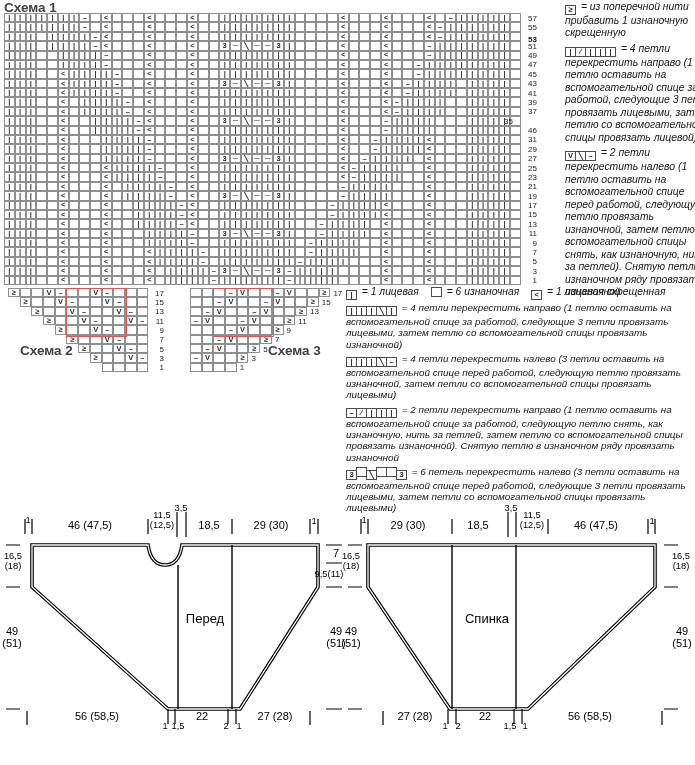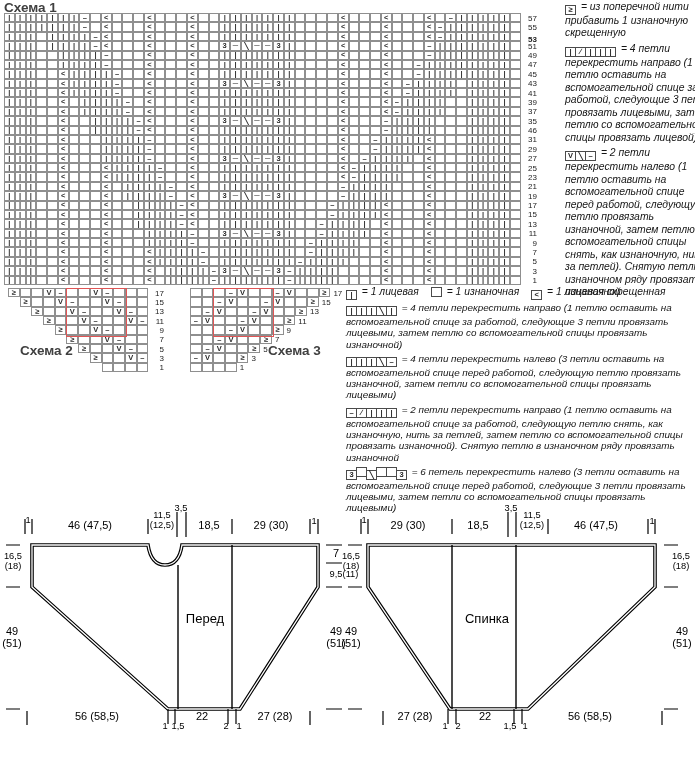--- a/index.html
+++ b/index.html
@@ -1651,21 +1651,21 @@
     </div>
 
   <div class="rap" style="left:66px;top:288px;width:59px;height:47px"></div>
   <div class="rap" style="left:213px;top:288px;width:59px;height:47px"></div>
 
   <div id="legendTop">
       <div class="litem"><span class="sym"><span class="sc">≥</span></span><span> = из поперечной нити прибавить 1 изнаночную скрещенную</span></div>
       <div class="litem"><span class="sym"><span class="sc">|</span><span class="sc">∕</span><span class="sc">|</span><span class="sc">|</span><span class="sc">|</span></span><span> = 4 петли перекрестить направо (1 петлю оставить на вспомогательной спице за работой, следующие 3 петли провязать лицевыми, затем петлю со вспомогательной спицы провязать лицевой)</span></div>
       <div class="litem"><span class="sym"><span class="sc">V</span><span class="sc">╲</span><span class="sc">–</span></span><span> = 2 петли перекрестить налево (1 петлю оставить на вспомогательной спице перед работой, следующую петлю провязать изнаночной, затем петлю со вспомогательной спицы снять, как изнаночную, нить за петлей). Снятую петлю в изнаночном ряду провязать изнаночной</span></div>
     </div>
-  <div id="legendBasic"><div class="litem"><span class="sym"><span class="sc">|</span></span><span> = 1 лицевая</span></div><div class="litem"><span class="sym"><span class="sc"></span></span><span> = 1 изнаночная</span></div><div class="litem"><span class="sym"><span class="sc">&lt;</span></span><span> = 1 лицевая скрещенная</span></div></div>
+  <div id="legendBasic"><div class="litem"><span class="sym"><span class="sc">|</span></span><span> = 1 лицевая</span></div><div class="litem"><span class="sym"><span class="sc"></span></span><span> = 6 изнаночная</span></div><div class="litem"><span class="sym"><span class="sc">&lt;</span></span><span> = 1 лицевая скрещенная</span></div></div>
   <div id="legendMain">
       <div class="litem"><span class="sym"><span class="sc">|</span><span class="sc">|</span><span class="sc">|</span><span class="sc">╲</span><span class="sc">|</span></span><span> = 4 петли перекрестить направо (1 петлю оставить на вспомогательной спице за работой, следующие 3 петли провязать лицевыми, затем петлю со вспомогательной спицы провязать изнаночной)</span></div>
       <div class="litem"><span class="sym"><span class="sc">|</span><span class="sc">|</span><span class="sc">|</span><span class="sc">╲</span><span class="sc">–</span></span><span> = 4 петли перекрестить налево (3 петли оставить на вспомогательной спице перед работой, следующую петлю провязать изнаночной, затем петли со вспомогательной спицы провязать лицевыми)</span></div>
       <div class="litem"><span class="sym"><span class="sc">–</span><span class="sc">∕</span><span class="sc">|</span><span class="sc">|</span><span class="sc">|</span></span><span> = 2 петли перекрестить направо (1 петлю оставить на вспомогательной спице за работой, следующую петлю снять, как изнаночную, нить за петлей, затем петлю со вспомогательной спицы провязать изнаночной). Снятую петлю в изнаночном ряду провязать изнаночной</span></div>
       <div class="litem"><span class="sym"><span class="sc">3</span><span class="sc"></span><span class="sc">╲</span><span class="sc"></span><span class="sc"></span><span class="sc">3</span></span><span> = 6 петель перекрестить налево (3 петли оставить на вспомогательной спице перед работой, следующие 3 петли провязать лицевыми, затем петли со вспомогательной спицы провязать лицевыми)</span></div>
     </div>
 
   <svg width="695" height="765">
 
     <path d="M32,545 L32,587 L168,709 L240,709 L318,587 L318,545 L182,545 C180,559 174,565 165,565 C156,565 150,558 148,545 Z" fill="none" stroke="#000" stroke-width="3.6"></path>
@@ -1705,21 +1705,21 @@
 (12,5)</div>
       <div class="dim s" style="left: 181px; top: 503px;">3,5</div>
       <div class="dim" style="left: 209px; top: 520px;">18,5</div>
       <div class="dim" style="left: 271px; top: 520px;">29 (30)</div>
       <div class="dim s" style="left: 314px; top: 516px;">1</div>
       <div class="dim s" style="left: 13px; top: 551px;">16,5
 (18)</div>
       <div class="dim" style="left: 12px; top: 626px;">49
 (51)</div>
       <div class="dim" style="left: 336px; top: 548px;">7</div>
-      <div class="dim s" style="left: 344px; top: 569px;">9,5(11)</div>
+      <div class="dim s" style="left: 329px; top: 569px;">9,5(11)</div>
       <div class="dim" style="left: 336px; top: 626px;">49
 (51)</div>
       <div class="dim big" style="left: 205px; top: 612px;">Перед</div>
       <div class="dim" style="left: 97px; top: 711px;">56 (58,5)</div>
       <div class="dim s" style="left: 165px; top: 721px;">1</div>
       <div class="dim s" style="left: 178px; top: 721px;">1,5</div>
       <div class="dim" style="left: 202px; top: 711px;">22</div>
       <div class="dim s" style="left: 226px; top: 721px;">2</div>
       <div class="dim s" style="left: 239px; top: 721px;">1</div>
       <div class="dim" style="left: 275px; top: 711px;">27 (28)</div>
@@ -1753,21 +1753,21 @@
     <div class="rnum" style="left: 523px; top: 23.88px;">55</div>
     <div class="rnum" style="left: 523px; top: 36px; font-weight: bold;">53</div>
     <div class="rnum" style="left: 523px; top: 42.64px;">51</div>
     <div class="rnum" style="left: 523px; top: 52.02px;">49</div>
     <div class="rnum" style="left: 523px; top: 61.4px;">47</div>
     <div class="rnum" style="left: 523px; top: 70.78px;">45</div>
     <div class="rnum" style="left: 523px; top: 80.16px;">43</div>
     <div class="rnum" style="left: 523px; top: 89.54px;">41</div>
     <div class="rnum" style="left: 523px; top: 98.92px;">39</div>
     <div class="rnum" style="left: 523px; top: 108.3px;">37</div>
-    <div class="rnum" style="left: 523px; top: 117.68px;">35</div>
+    <div class="rnum" style="left: 499px; top: 117.68px;">35</div>
     <div class="rnum" style="left: 523px; top: 127.06px;">46</div>
     <div class="rnum" style="left: 523px; top: 136.44px;">31</div>
     <div class="rnum" style="left: 523px; top: 145.82px;">29</div>
     <div class="rnum" style="left: 523px; top: 155.2px;">27</div>
     <div class="rnum" style="left: 523px; top: 164.58px;">25</div>
     <div class="rnum" style="left: 523px; top: 173.96px;">23</div>
     <div class="rnum" style="left: 523px; top: 183.34px;">21</div>
     <div class="rnum" style="left: 523px; top: 192.72px;">19</div>
     <div class="rnum" style="left: 523px; top: 202.1px;">17</div>
     <div class="rnum" style="left: 523px; top: 211.48px;">15</div>

